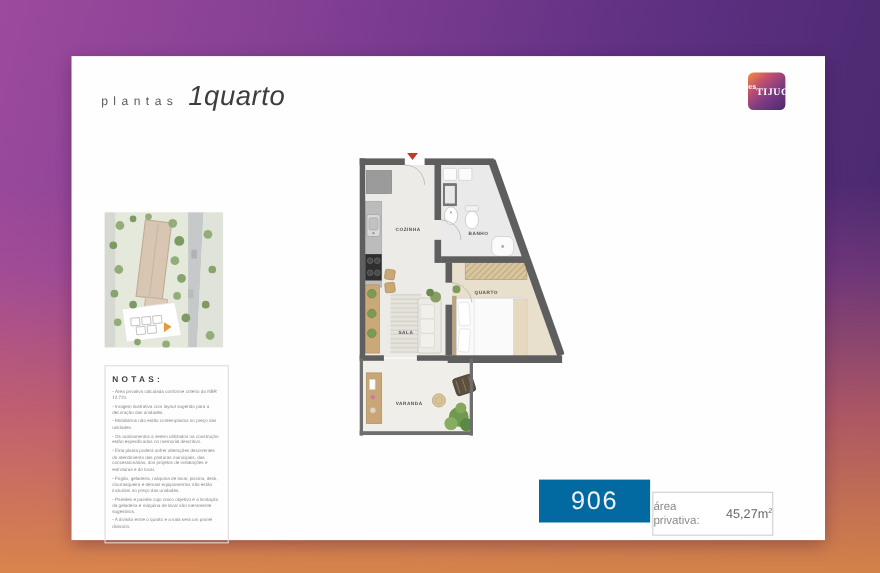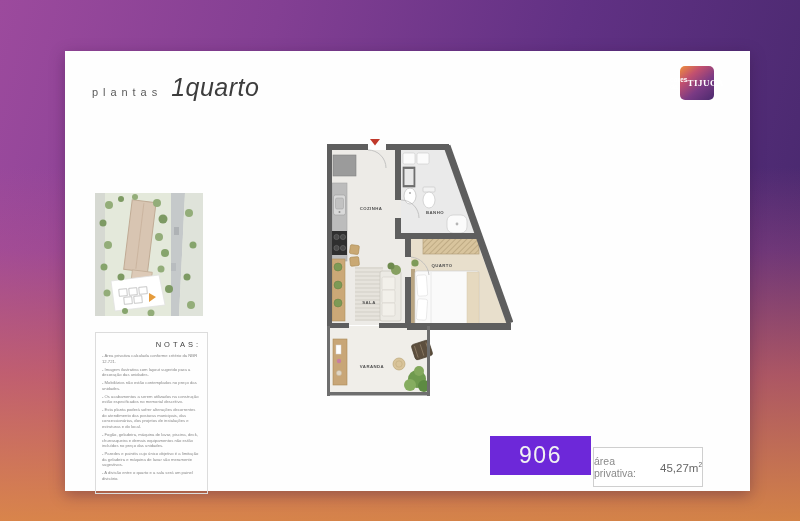--- a/index.html
+++ b/index.html
@@ -17,27 +17,27 @@
   .logo{position:absolute;left:615px;top:15px;width:34px;height:34px;border-radius:5px;
     background:linear-gradient(140deg,#ef8f3c 0%,#c2506f 30%,#7a3a84 62%,#4b2a6e 100%);
     display:flex;flex-direction:row;align-items:center;justify-content:center;color:#fff;}
   .logo .l1{font-size:6.5px;font-weight:700;line-height:1.1;}
   .logo .l2{font-family:"Liberation Serif",serif;font-size:9px;font-weight:700;letter-spacing:.5px;line-height:1.15;}
   
   .map{position:absolute;left:30px;top:142px;width:108px;height:123px;}
   
   .notes{position:absolute;left:30px;top:281px;width:113px;height:162px;border:1px solid #dcdcdc;
     padding:7px 6px;box-sizing:border-box;overflow:hidden;}
-  .notes h4{margin:0 0 4px 0;font-size:7.5px;letter-spacing:3px;color:#3f3f3f;font-weight:400;text-align:right;}
+  .notes h4{margin:0 0 4px 0;font-size:7.5px;letter-spacing:3px;color:#3f3f3f;font-weight:700;}
   .notes p{margin:0 0 2.5px 0;font-size:4.2px;line-height:1.32;color:#898989;}
   
   .plan{position:absolute;left:258px;top:88px;width:190px;height:262px;}
   .room-label{font-size:4.3px;font-weight:700;fill:#4f4f4f;letter-spacing:.45px;}
   
-  .unit-num{position:absolute;left:425px;top:385px;width:101px;height:39px;background:#6d28d9;
+  .unit-num{position:absolute;left:425px;top:385px;width:101px;height:39px;background:#0369a1;
     display:flex;align-items:center;justify-content:center;}
   .unit-num span{font-size:23px;color:#f1f2f2;letter-spacing:1.5px;font-weight:400;}
   .unit-area{position:absolute;left:528px;top:384px;width:110px;height:40px;background:#fff;
     border:1px solid #cfcfcf;box-sizing:border-box;display:flex;align-items:center;justify-content:center;gap:4px;margin-top:12px;}
   .unit-area .lbl{font-size:10.5px;color:#8a8a8a;}
   .unit-area .val{font-size:11.5px;color:#666;}
   .unit-area sup{font-size:6.5px;vertical-align:super;}
 </style>
 </head>
 <body>

